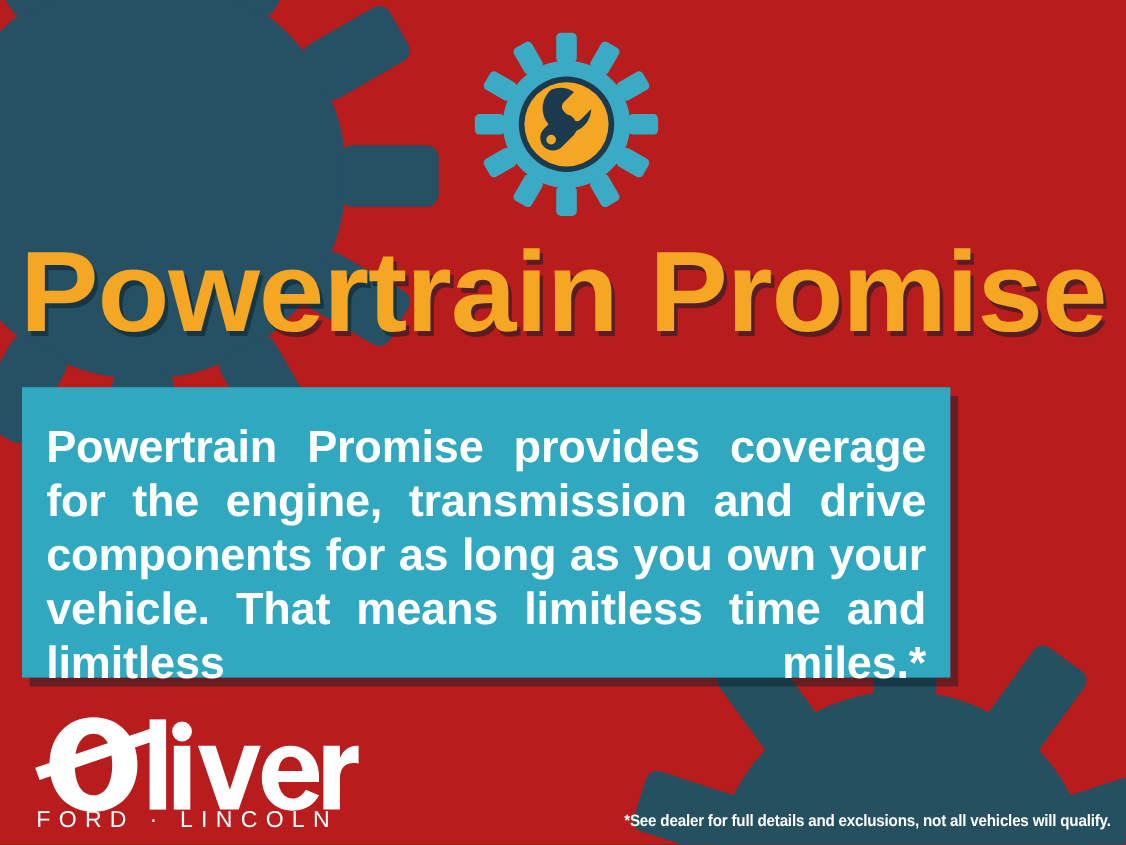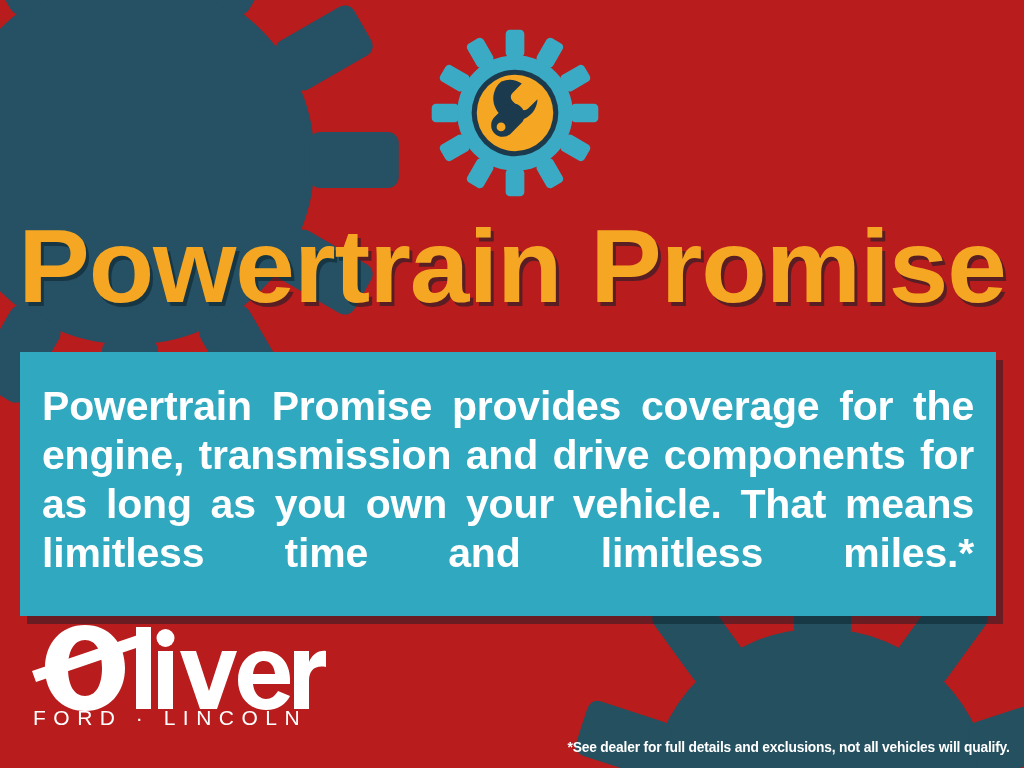--- a/index.html
+++ b/index.html
@@ -60,21 +60,21 @@
     transform: scaleX(1.03);
     white-space: nowrap;
     text-shadow: 3px 4px 0 rgba(9, 32, 44, 0.55);
   }
 
   
   .body-panel {
     position: absolute;
     left: 20px;
     top: 352px;
-    width: 976px;
+    width: 844px;
     height: 264px;
     background: #2FA8C0;
     box-sizing: border-box;
     padding: 30px 22px 22px 22px;
     box-shadow: 7px 8px 0 rgba(9, 28, 39, 0.45);
   }
   .body-text {
     margin: 0;
     color: #FFFFFF;
     font-family: "Liberation Sans", sans-serif;
@@ -88,21 +88,21 @@
   .body-text::after {
     content: "";
     display: inline-block;
     width: 100%;
   }
 
   
   .logo {
     position: absolute;
     left: 28px;
-    top: 613px;
+    top: 640px;
     width: 300px;
     height: 116px;
   }
   .logo svg { display: block; }
 
   
   .disclaimer {
     position: absolute;
     right: 14px;
     bottom: 12px;

